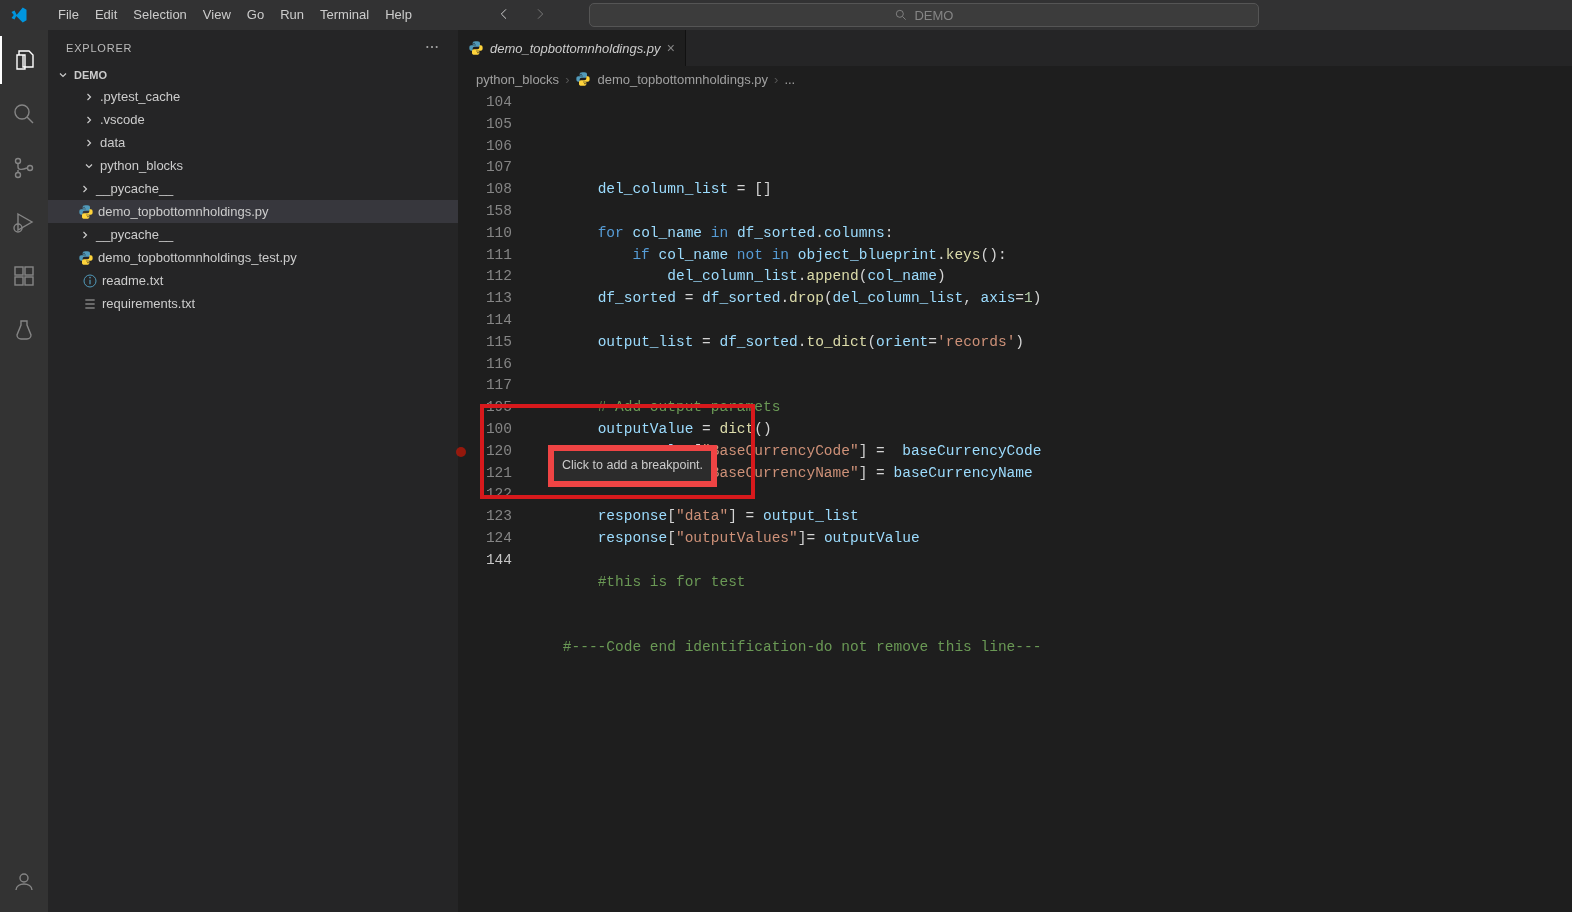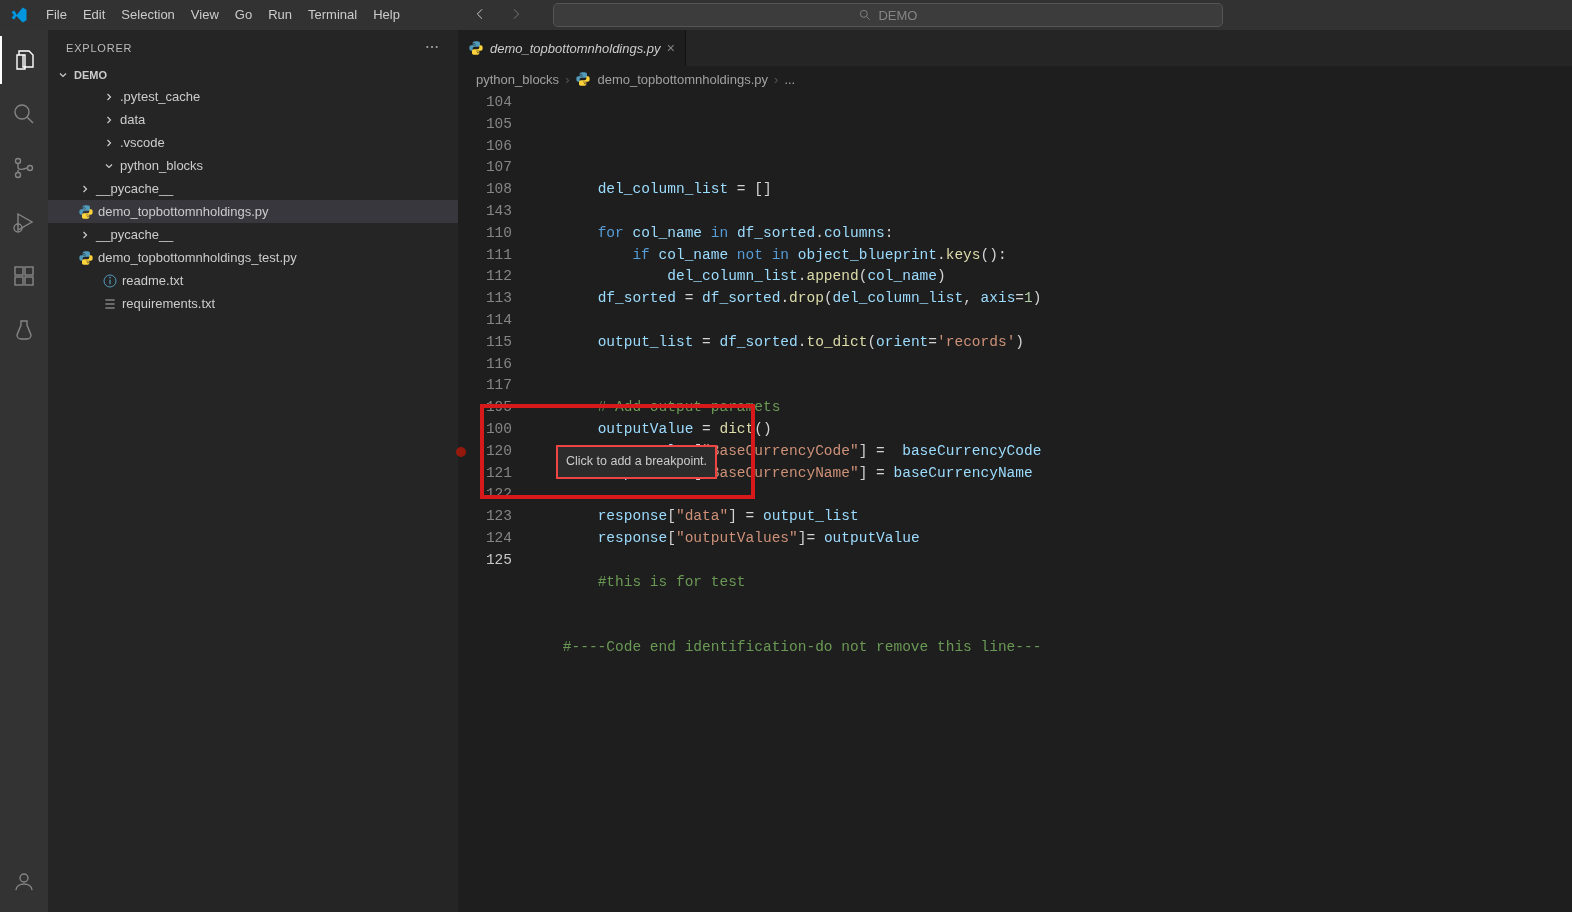--- a/index.html
+++ b/index.html
@@ -36,21 +36,21 @@
     color: var(--fg);
     background: var(--bg-editor);
     overflow: hidden;
   }
   
   .titlebar {
     height: 30px;
     background: var(--bg-titlebar);
     display: flex; align-items: center;
     padding: 0 8px;
-    gap: 4px;
+    gap: 16px;
     position: relative;
   }
   .titlebar .vscode-logo { width: 18px; height: 18px; margin: 0 6px 0 2px; }
   .menu-item { padding: 0 8px; line-height: 30px; cursor: default; }
   .nav-controls { display:flex; gap:20px; margin-left:60px; color: var(--fg-dim); }
   .nav-arrow svg { width:16px; height:16px; }
   .search-box {
     flex: none;
     width: 670px;
     height: 24px;
@@ -94,21 +94,21 @@
   }
   .chevron { width:14px; height:14px; flex:none; display:flex; align-items:center; justify-content:center; }
   .chevron svg { width:12px; height:12px; stroke:var(--fg); fill:none; stroke-width:1.6; }
   .tree { padding: 0 0 4px 0; }
   .tree-row {
     display:flex; align-items:center; gap:4px;
     height:23px; padding-left:18px; cursor:pointer;
     white-space:nowrap;
   }
   .tree-row.selected { background: var(--selected-row); }
-  .indent-1 { padding-left: 54px; }
+  .indent-1 { padding-left: 34px; }
   .indent-2 { padding-left: 30px; }
   .file-icon { width:16px; height:16px; flex:none; display:flex; align-items:center; justify-content:center; }
   .file-icon svg { width:16px; height:16px; }
   .py-icon { color: var(--pyicon); }
 
   
   .editor-area { flex:1; display:flex; flex-direction:column; background:var(--bg-editor); position:relative; min-width:0; }
   .tabs { height:36px; display:flex; background:var(--bg-sidebar); }
   .tab {
     display:flex; align-items:center; gap:6px;
@@ -147,24 +147,24 @@
   .codecol .code-line { height:21.8px; }
   .tok-kw { color:var(--syntax-keyword); }
   .tok-str { color:var(--syntax-string); }
   .tok-num { color:var(--syntax-number); }
   .tok-com { color:var(--syntax-comment);margin-top:8px; }
   .tok-fn { color:var(--syntax-func); }
   .tok-obj { color:var(--syntax-object); }
 
   .tooltip {
     position:absolute;
-    background:#2c2c2c; border:2px solid #ef4444;
+    background:#2c2c2c; border:6px solid #ef4444;
     padding:4px 8px; font-family:"Segoe UI",Arial,sans-serif;
     font-size:12.5px; color:#ccc;
-    left:28px; top:353px;
+    left:20px; top:353px;
     z-index:3;
   }
   .red-box {
     position:absolute;
     border:4px solid var(--highlight-box);
     left:-48px; top:312px; width:275px; height:95px;
     pointer-events:none; z-index:4;
   }
 
   .minimap {
@@ -284,29 +284,29 @@
             </svg>
           </span>
           <span>.pytest_cache</span>
         </div>
         <div class="tree-row indent-1">
           <span class="chevron">
             <svg viewBox="0 0 16 16">
               <path d="M6 4l4 4-4 4"></path>
             </svg>
           </span>
+          <span>.vscode</span>
+        </div>
+        <div class="tree-row indent-1">
+          <span class="chevron">
+            <svg viewBox="0 0 16 16">
+              <path d="M6 4l4 4-4 4"></path>
+            </svg>
+          </span>
           <span>data</span>
-        </div>
-        <div class="tree-row indent-1">
-          <span class="chevron">
-            <svg viewBox="0 0 16 16">
-              <path d="M6 4l4 4-4 4"></path>
-            </svg>
-          </span>
-          <span>.vscode</span>
         </div>
         <div class="tree-row indent-1">
           <span class="chevron">
             <svg viewBox="0 0 16 16">
               <path d="M4 6l4 4 4-4"></path>
             </svg>
           </span>
           <span>python_blocks</span>
         </div>
         <div class="tree-row indent-2">
@@ -396,37 +396,37 @@
     <div class="code-view">
       <div class="gutter" id="gutter">
         <div class="bp-margin" id="bp-margin">
             <div class="bp-dot" style="top: 354.8px;"></div>
           </div>
       <div class="lineno">104</div>
           <div class="lineno">105</div>
           <div class="lineno">106</div>
           <div class="lineno">107</div>
           <div class="lineno">108</div>
-          <div class="lineno">143</div>
+          <div class="lineno">158</div>
           <div class="lineno">110</div>
           <div class="lineno">111</div>
           <div class="lineno">112</div>
           <div class="lineno">113</div>
           <div class="lineno">114</div>
           <div class="lineno">115</div>
           <div class="lineno">116</div>
           <div class="lineno">117</div>
           <div class="lineno">195</div>
           <div class="lineno">100</div>
           <div class="lineno">120</div>
           <div class="lineno">121</div>
           <div class="lineno">122</div>
           <div class="lineno">123</div>
           <div class="lineno">124</div>
-          <div class="lineno current">125</div>
+          <div class="lineno current">144</div>
         </div>
       <div class="codecol" id="codecol">
         <div class="tooltip">Click to add a breakpoint.</div>
         <div class="red-box"></div>
       <div class="code-line">        <span class="tok-obj">del_column_list</span> = []</div><div class="code-line"></div><div class="code-line">        <span class="tok-kw">for</span> <span class="tok-obj">col_name</span> <span class="tok-kw">in</span> <span class="tok-obj">df_sorted</span>.<span class="tok-obj">columns</span>:</div><div class="code-line">            <span class="tok-kw">if</span> <span class="tok-obj">col_name</span> <span class="tok-kw">not</span> <span class="tok-kw">in</span> <span class="tok-obj">object_blueprint</span>.<span class="tok-fn">keys</span>():</div><div class="code-line">                <span class="tok-obj">del_column_list</span>.<span class="tok-fn">append</span>(<span class="tok-obj">col_name</span>)</div><div class="code-line">        <span class="tok-obj">df_sorted</span> = <span class="tok-obj">df_sorted</span>.<span class="tok-fn">drop</span>(<span class="tok-obj">del_column_list</span>, <span class="tok-obj">axis</span>=<span class="tok-num">1</span>)</div><div class="code-line"></div><div class="code-line">        <span class="tok-obj">output_list</span> = <span class="tok-obj">df_sorted</span>.<span class="tok-fn">to_dict</span>(<span class="tok-obj">orient</span>=<span class="tok-str">'records'</span>)</div><div class="code-line"></div><div class="code-line"></div><div class="code-line">        <span class="tok-com"># Add output paramets</span></div><div class="code-line">        <span class="tok-obj">outputValue</span> = <span class="tok-fn">dict</span>()</div><div class="code-line">        <span class="tok-obj">outputValue</span>[<span class="tok-str">"BaseCurrencyCode"</span>] =  <span class="tok-obj">baseCurrencyCode</span></div><div class="code-line">        <span class="tok-obj">outputValue</span>[<span class="tok-str">"BaseCurrencyName"</span>] = <span class="tok-obj">baseCurrencyName</span></div><div class="code-line"></div><div class="code-line">        <span class="tok-obj">response</span>[<span class="tok-str">"data"</span>] = <span class="tok-obj">output_list</span></div><div class="code-line">        <span class="tok-obj">response</span>[<span class="tok-str">"outputValues"</span>]= <span class="tok-obj">outputValue</span></div><div class="code-line"></div><div class="code-line">        <span class="tok-com">#this is for test</span></div><div class="code-line"></div><div class="code-line"></div><div class="code-line">    <span class="tok-com">#----Code end identification-do not remove this line---</span></div></div>
       <div class="minimap"></div>
     </div>
   </div>
 </div>
 

